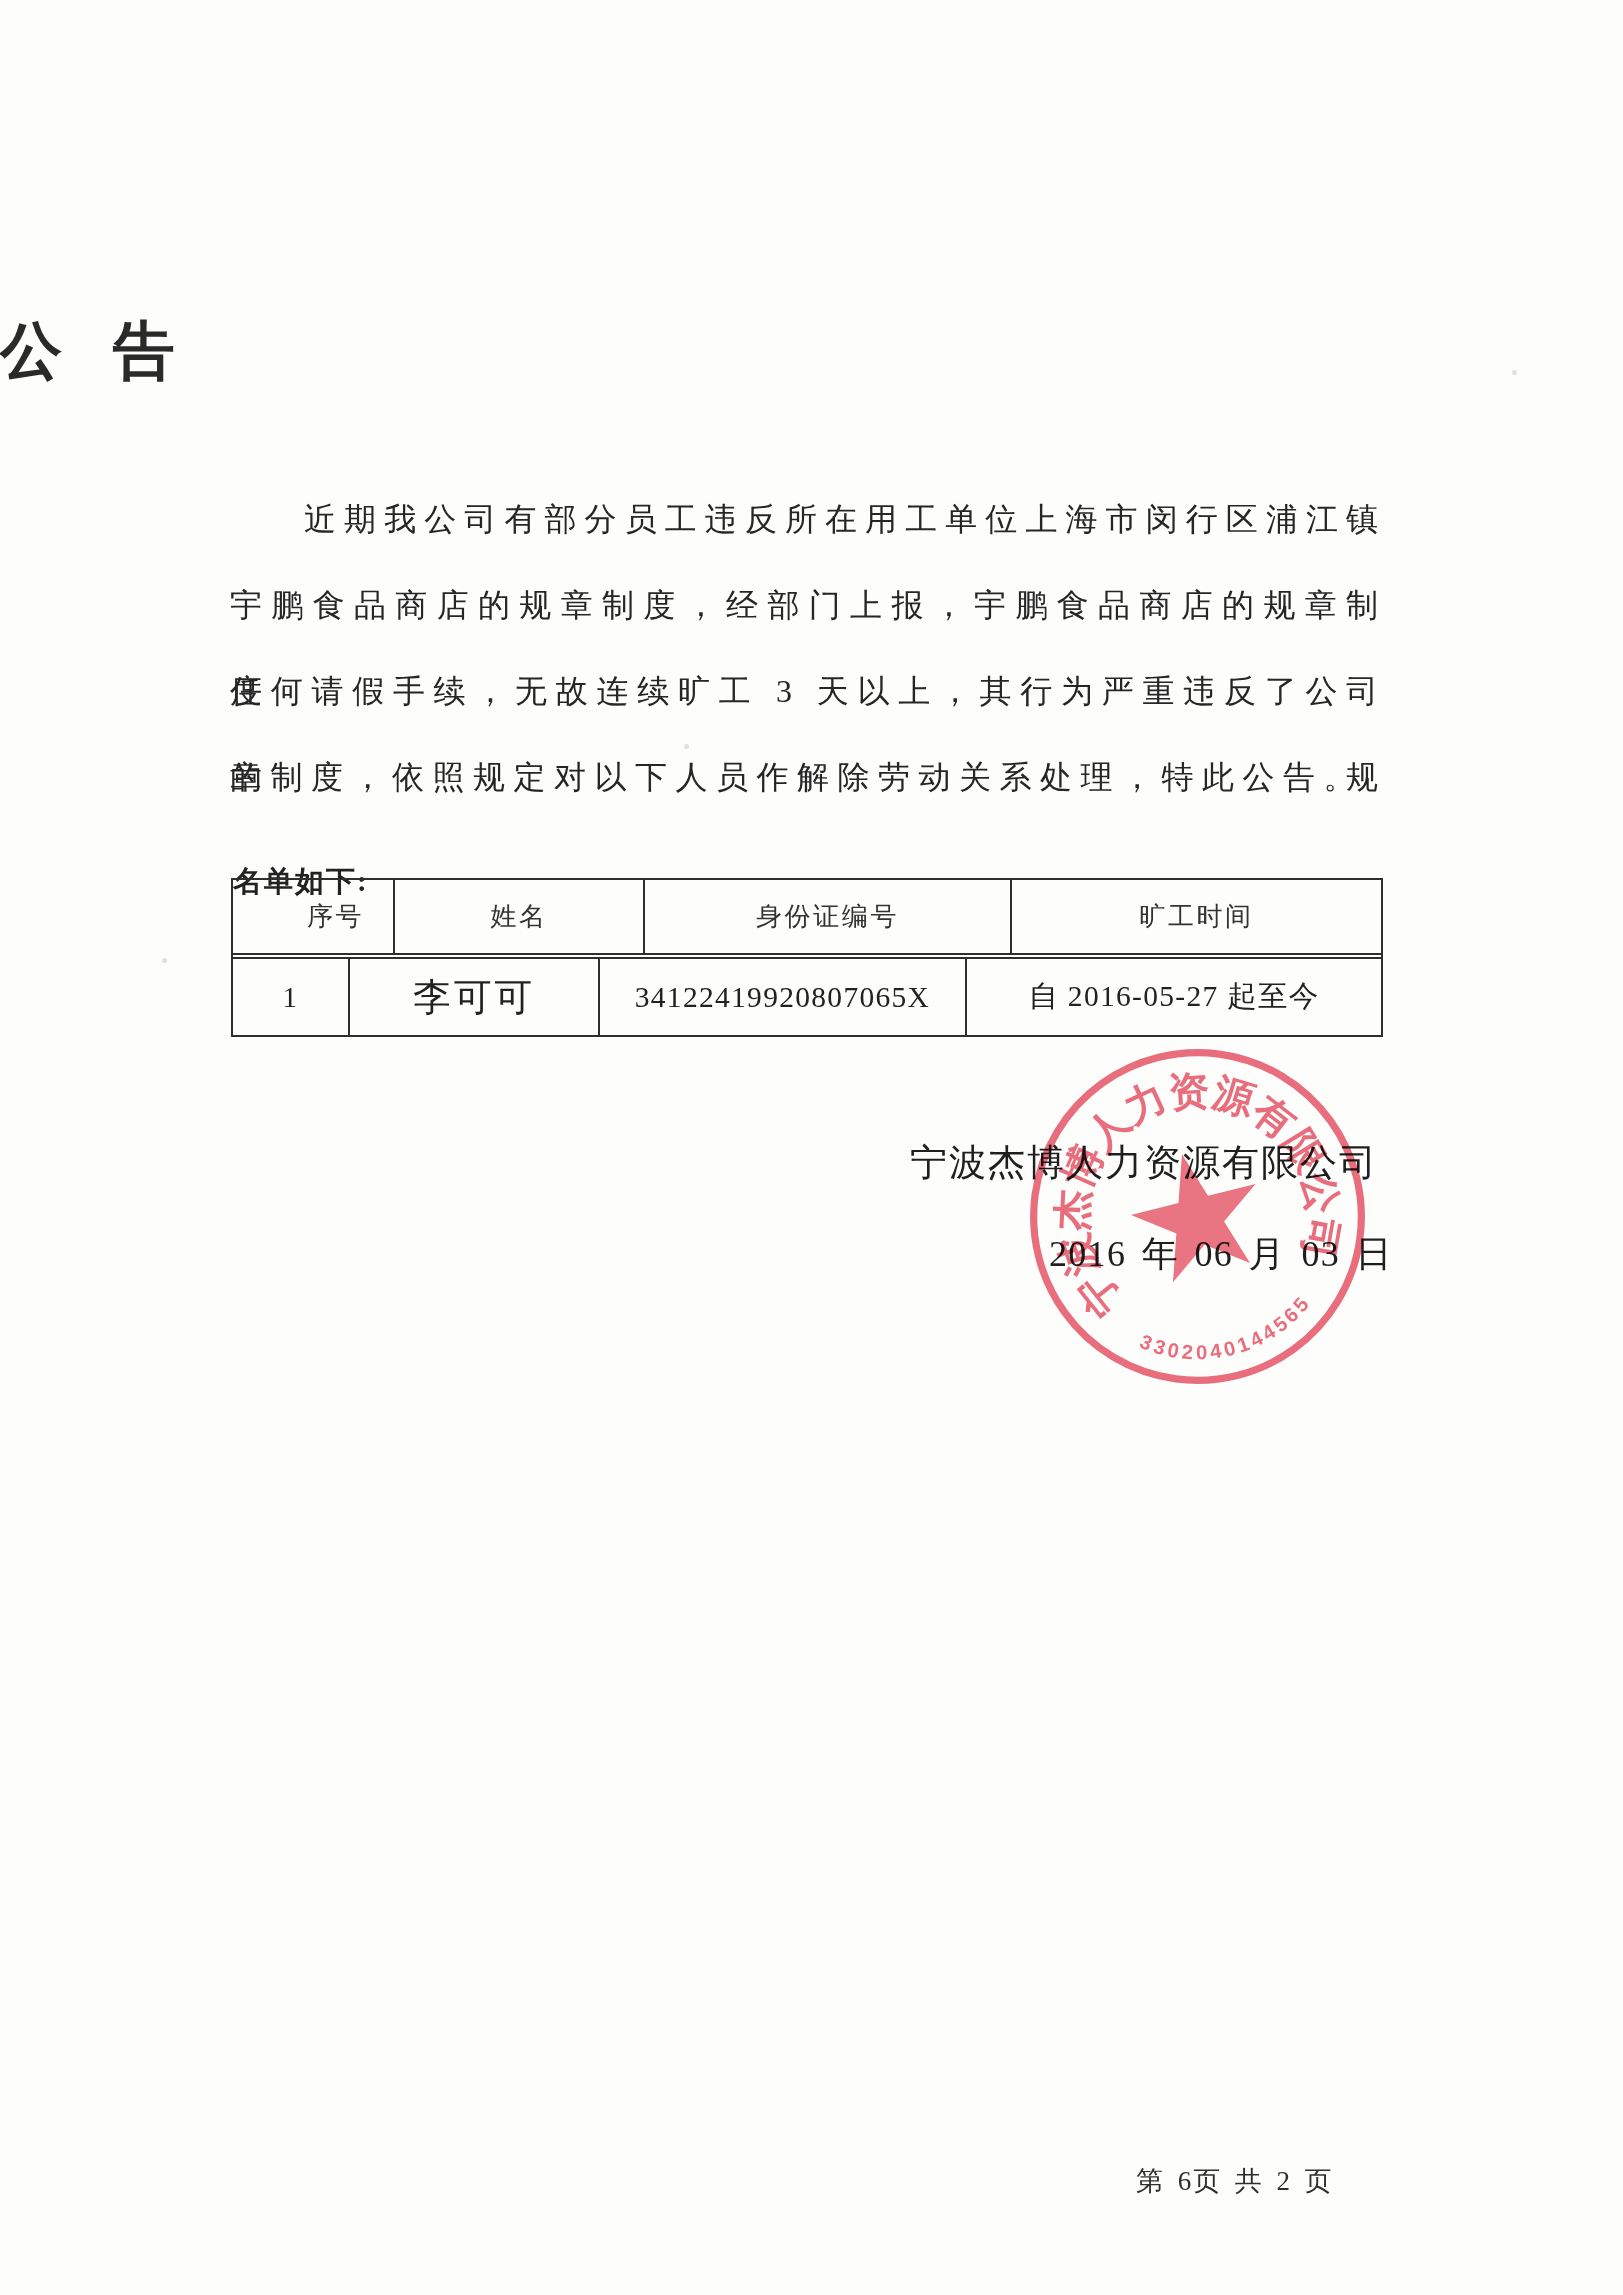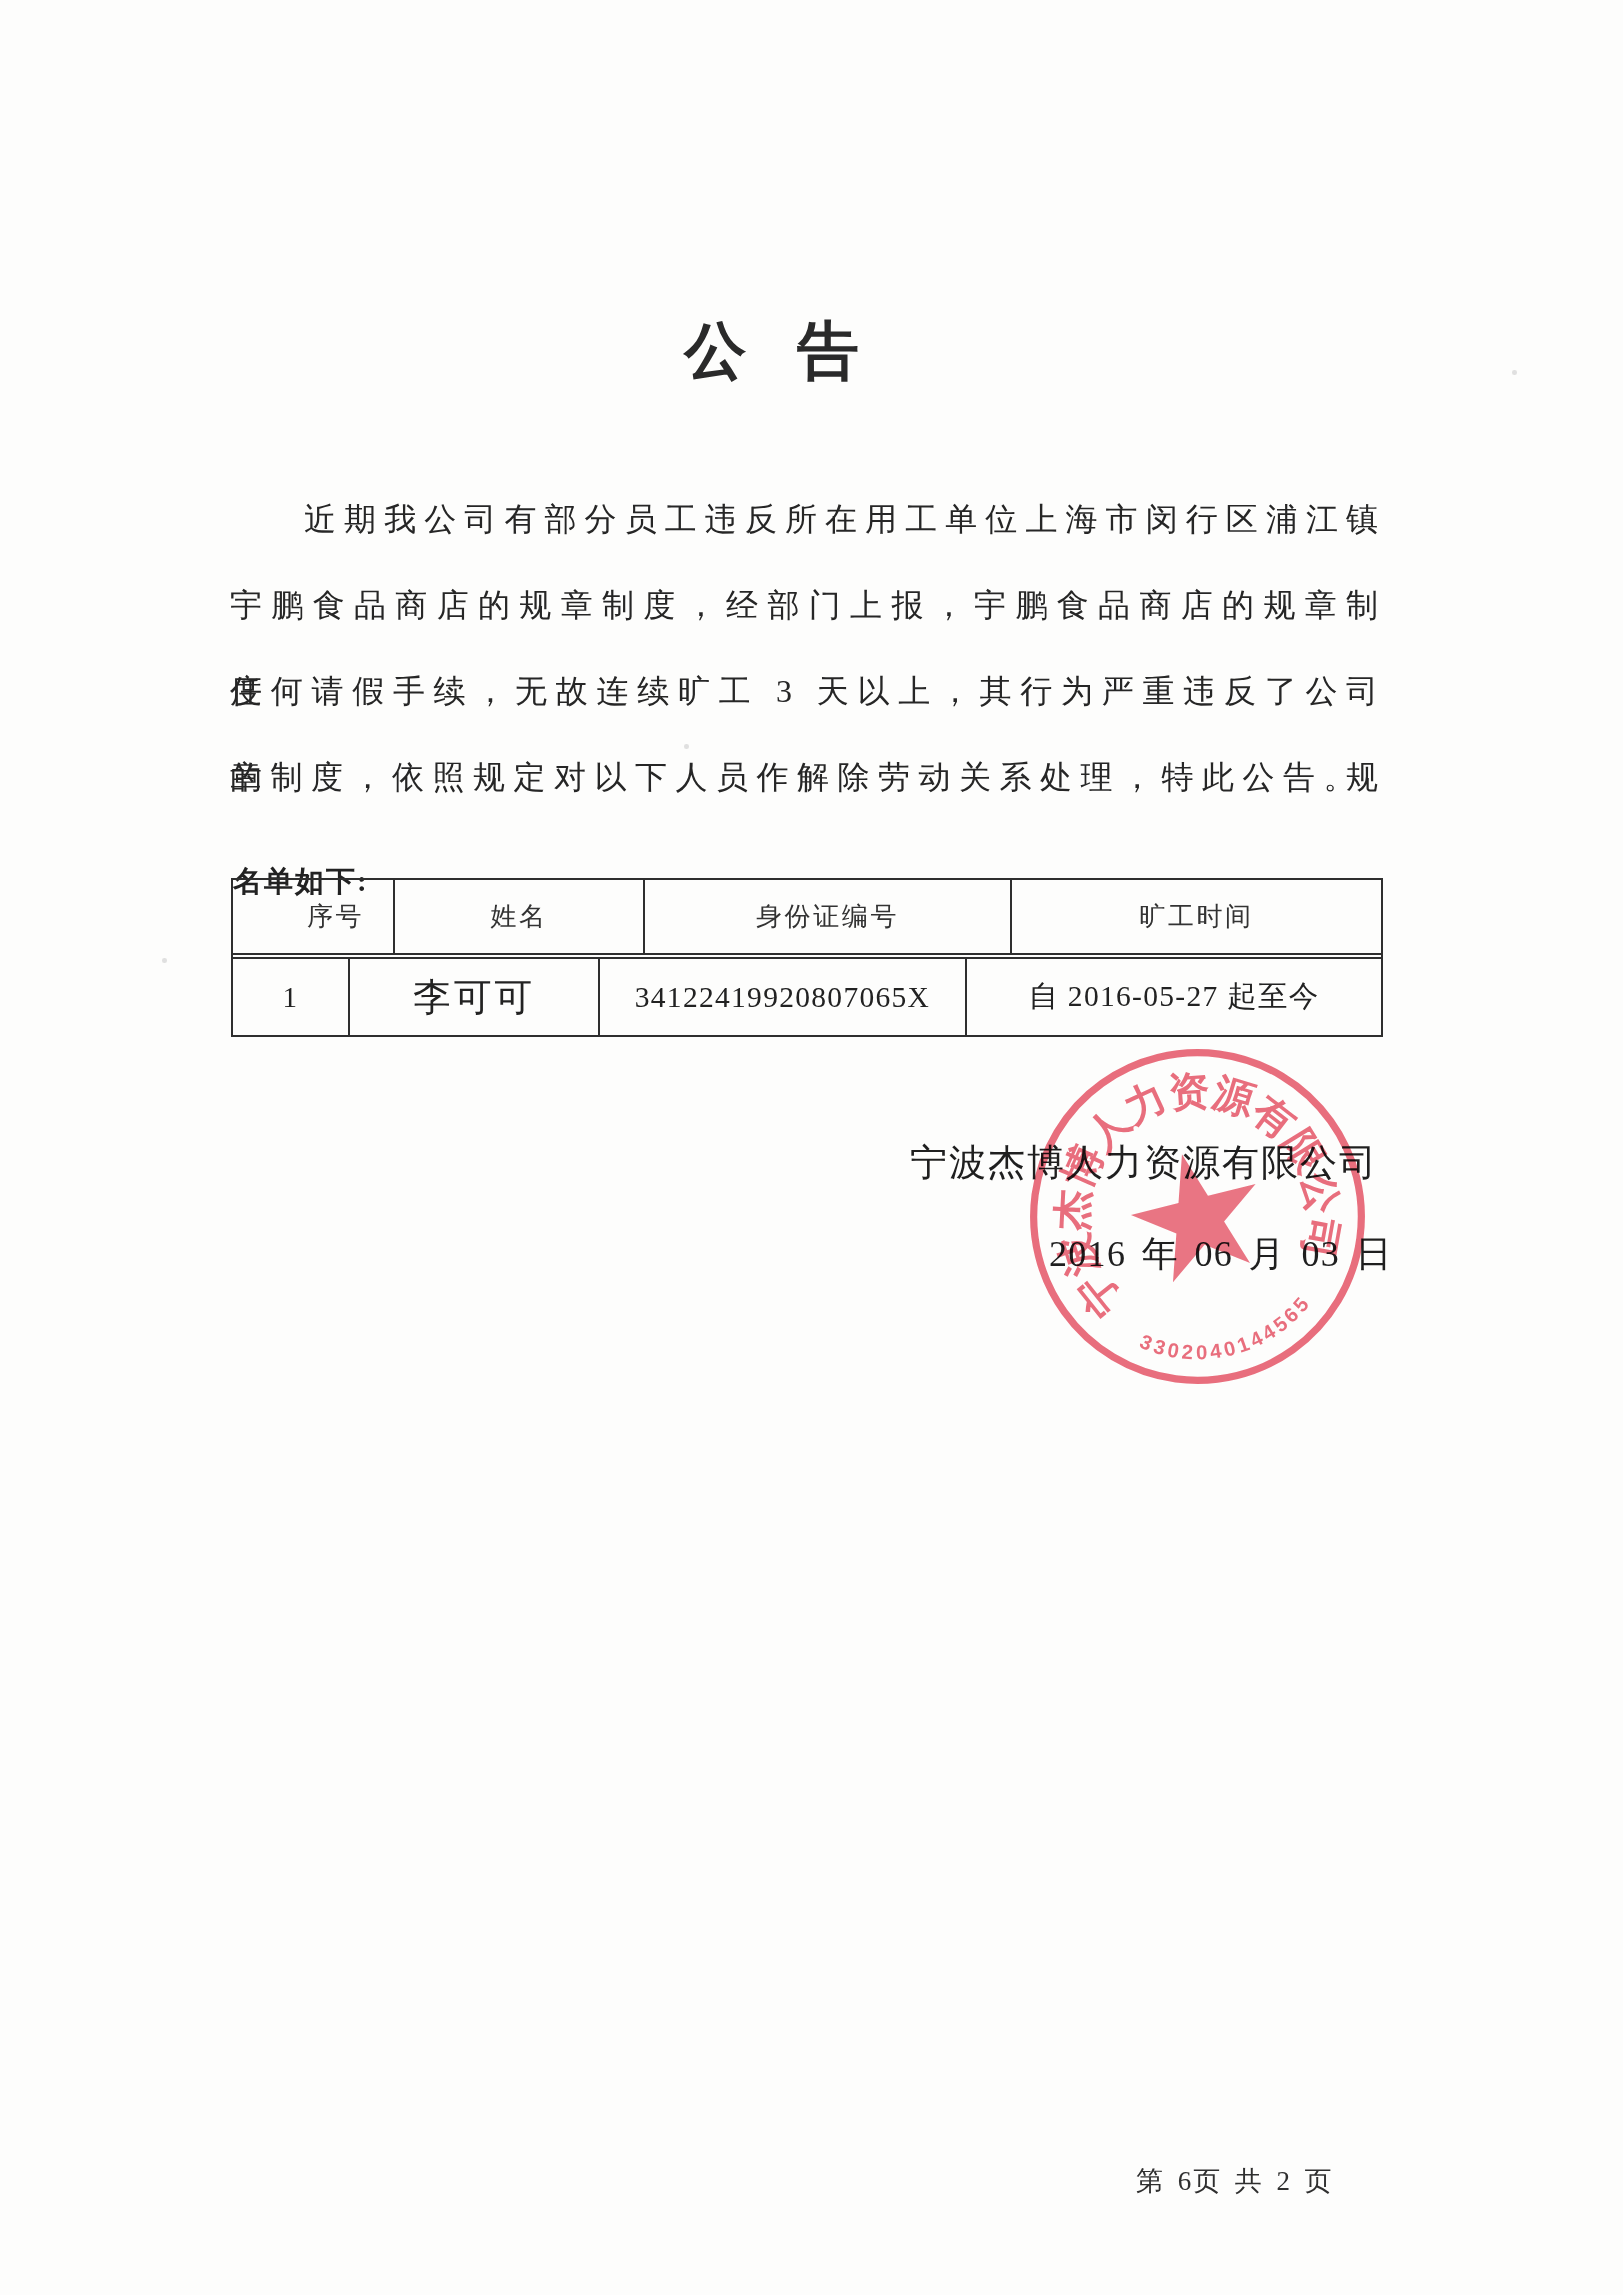--- a/index.html
+++ b/index.html
@@ -6,21 +6,21 @@
   .page{
     position:relative;
     width:1623px;height:2295px;
     background:#fdfdfc;
     overflow:hidden;
     font-family:"Liberation Serif","DejaVu Serif",serif;
     color:#262626;
   }
   .doc-title{
     position:absolute;left:0;top:309px;width:1547px;
-    text-align:center;
+    text-align:left;
     font-size:62px;font-weight:bold;
     letter-spacing:3.9px;word-spacing:27.5px;
     color:#2a2a2a;margin:0;
   }
   .paragraph{
     position:absolute;left:230px;top:476px;width:1156px;
   }
   .bline{
     height:86px;line-height:86px;
     font-size:32px;color:#262626;

